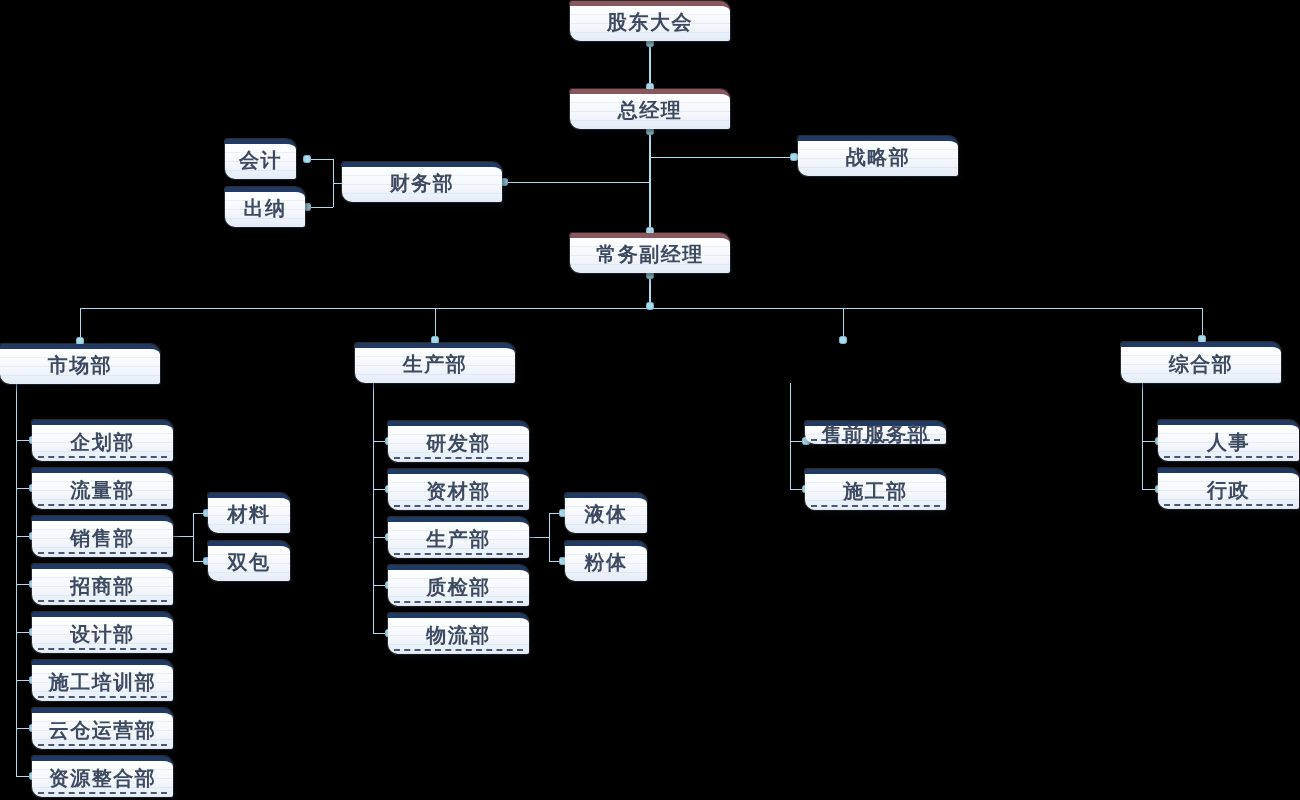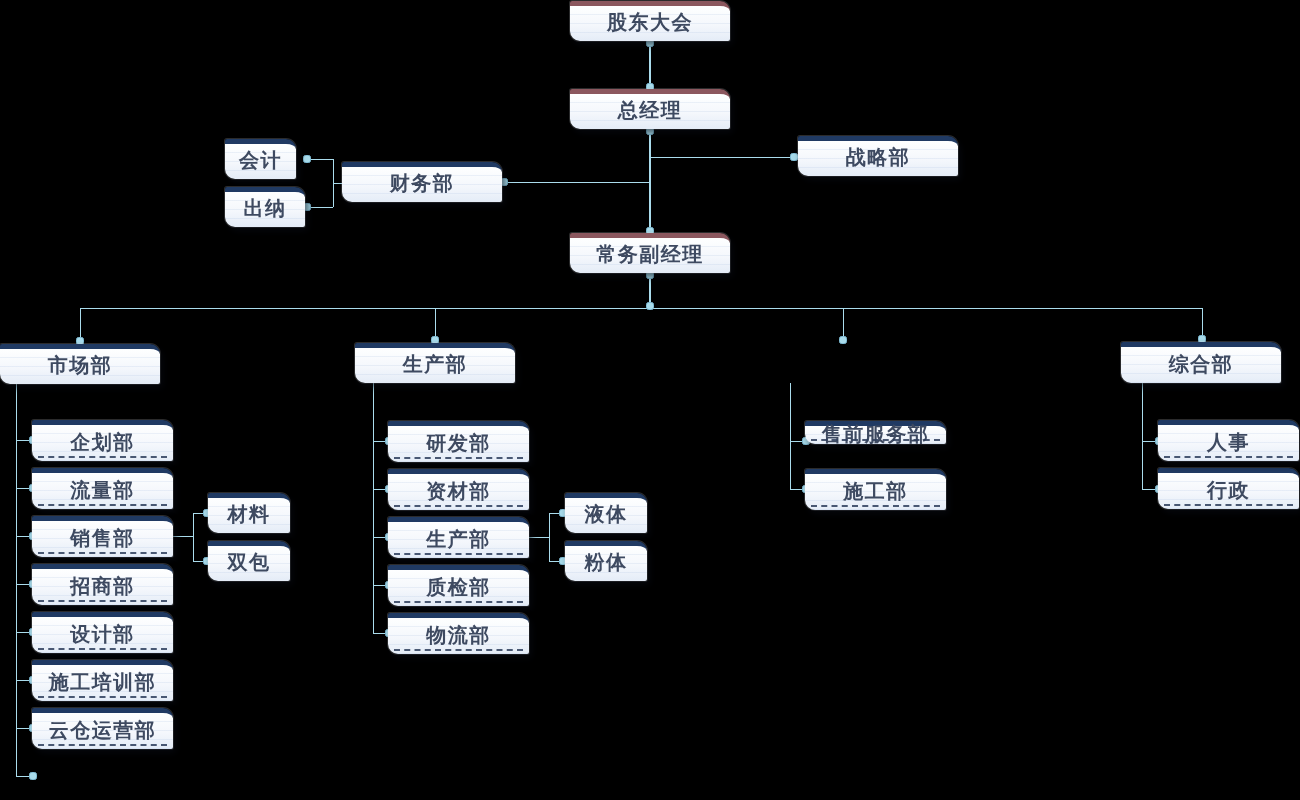--- a/index.html
+++ b/index.html
@@ -156,20 +156,23 @@
       </div>
       <div class="node dashed" style="left: 32px; top: 612px; width: 141px; height: 41px; border-top-color: rgb(32, 58, 99);">
         <span class="node-label" style="color: rgb(62, 74, 97);">设计部</span>
       </div>
       <div class="node dashed" style="left: 32px; top: 660px; width: 141px; height: 41px; border-top-color: rgb(32, 58, 99);">
         <span class="node-label" style="color: rgb(62, 74, 97);">施工培训部</span>
       </div>
       <div class="node dashed" style="left: 32px; top: 708px; width: 141px; height: 41px; border-top-color: rgb(32, 58, 99);">
         <span class="node-label" style="color: rgb(62, 74, 97);">云仓运营部</span>
       </div>
+      <div class="node dashed" style="left: 32px; top: 756px; width: 141px; height: 41px; border-top-color: rgb(32, 58, 99);">
+        <span class="node-label" style="color: rgb(62, 74, 97);">资源整合部</span>
+      </div>
       <div class="node" style="left: 208px; top: 493px; width: 82px; height: 40px; border-top-color: rgb(32, 58, 99);">
         <span class="node-label" style="color: rgb(62, 74, 97);">材料</span>
       </div>
       <div class="node" style="left: 208px; top: 541px; width: 82px; height: 40px; border-top-color: rgb(32, 58, 99);">
         <span class="node-label" style="color: rgb(62, 74, 97);">双包</span>
       </div>
       <div class="node dashed" style="left: 388px; top: 421px; width: 141px; height: 41px; border-top-color: rgb(32, 58, 99);">
         <span class="node-label" style="color: rgb(62, 74, 97);">研发部</span>
       </div>
       <div class="node dashed" style="left: 388px; top: 469px; width: 141px; height: 41px; border-top-color: rgb(32, 58, 99);">

